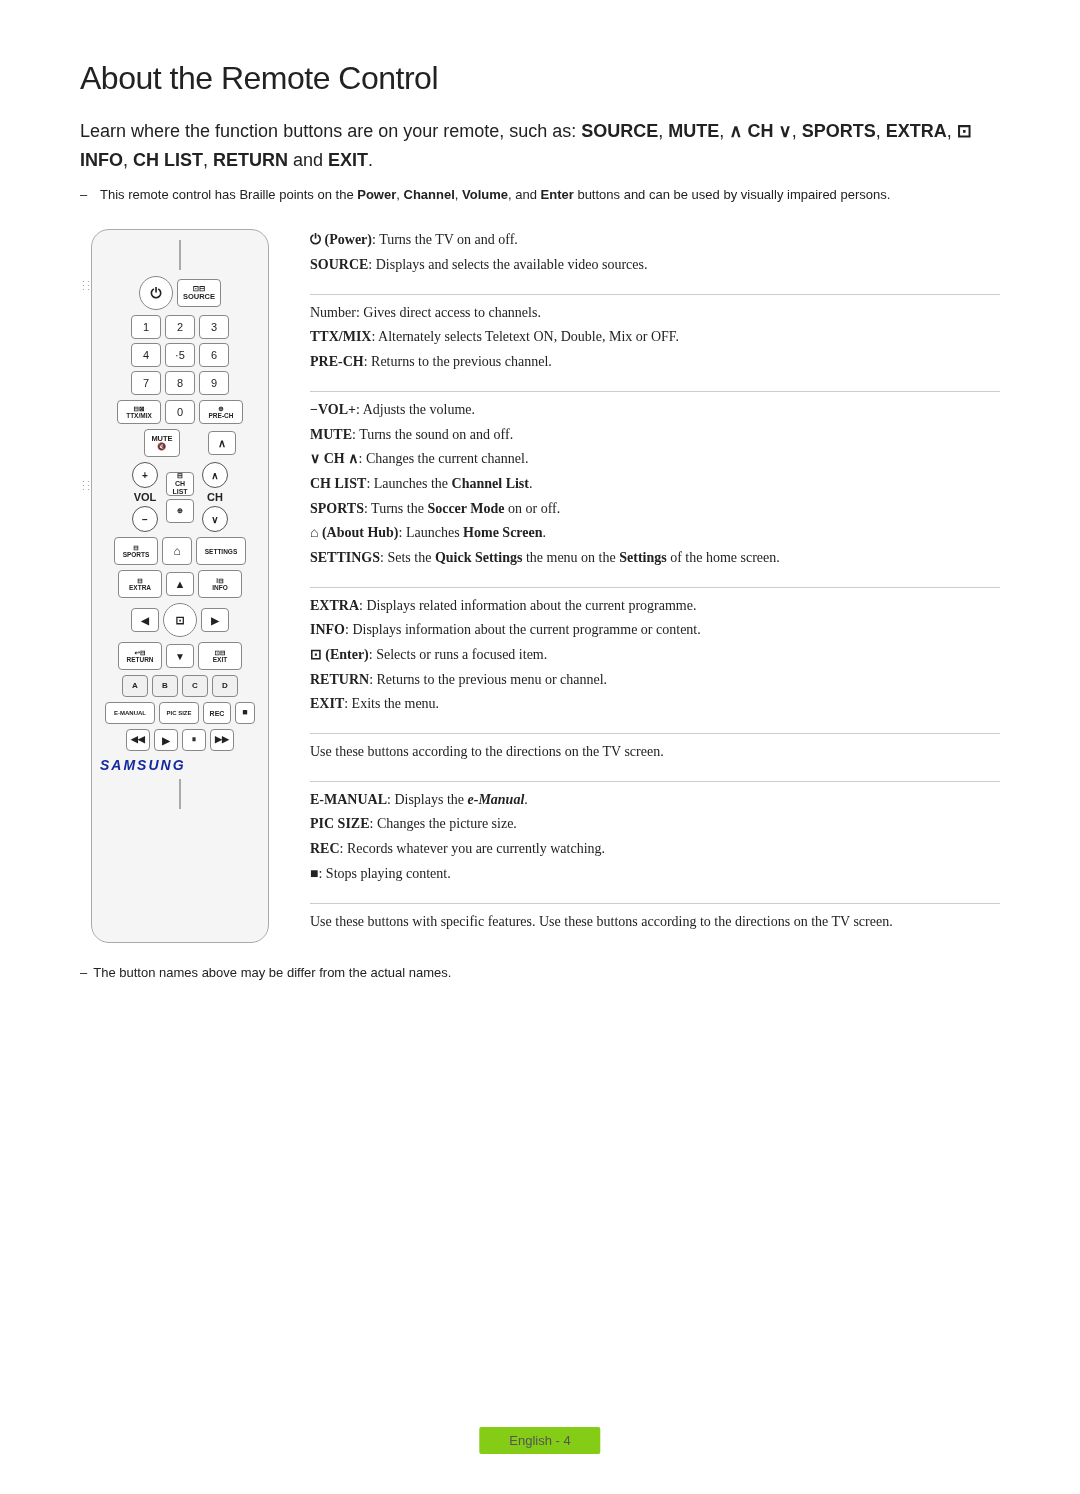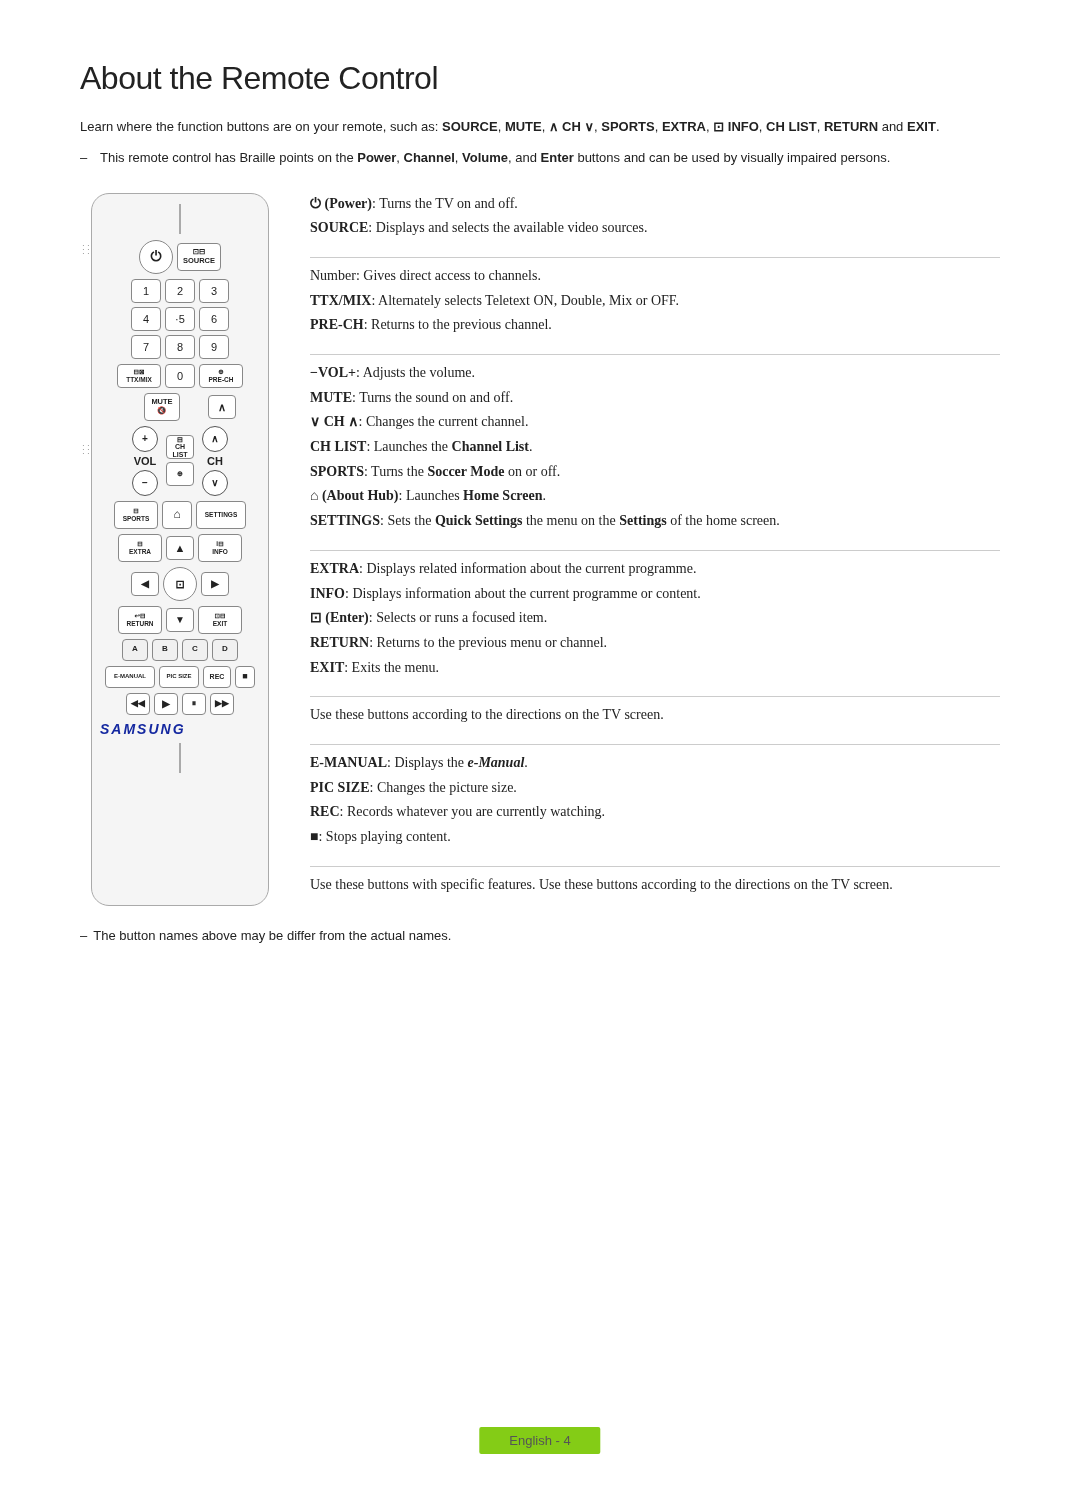--- a/index.html
+++ b/index.html
@@ -15,21 +15,21 @@
     .page {
       padding: 60px 80px 80px 80px;
     }
     h1 {
       font-size: 32px;
       font-weight: 300;
       margin-bottom: 20px;
       letter-spacing: -0.5px;
     }
     .intro-text {
-      font-size: 13px;
+      font-size: 18px;
       line-height: 1.6;
       margin-bottom: 10px;
       margin-top: 6px;
     }
     .intro-text b, .intro-text strong { font-weight: 700; }
     .bullet-item {
       font-size: 13px;
       line-height: 1.6;
       padding-left: 20px;
       position: relative;

